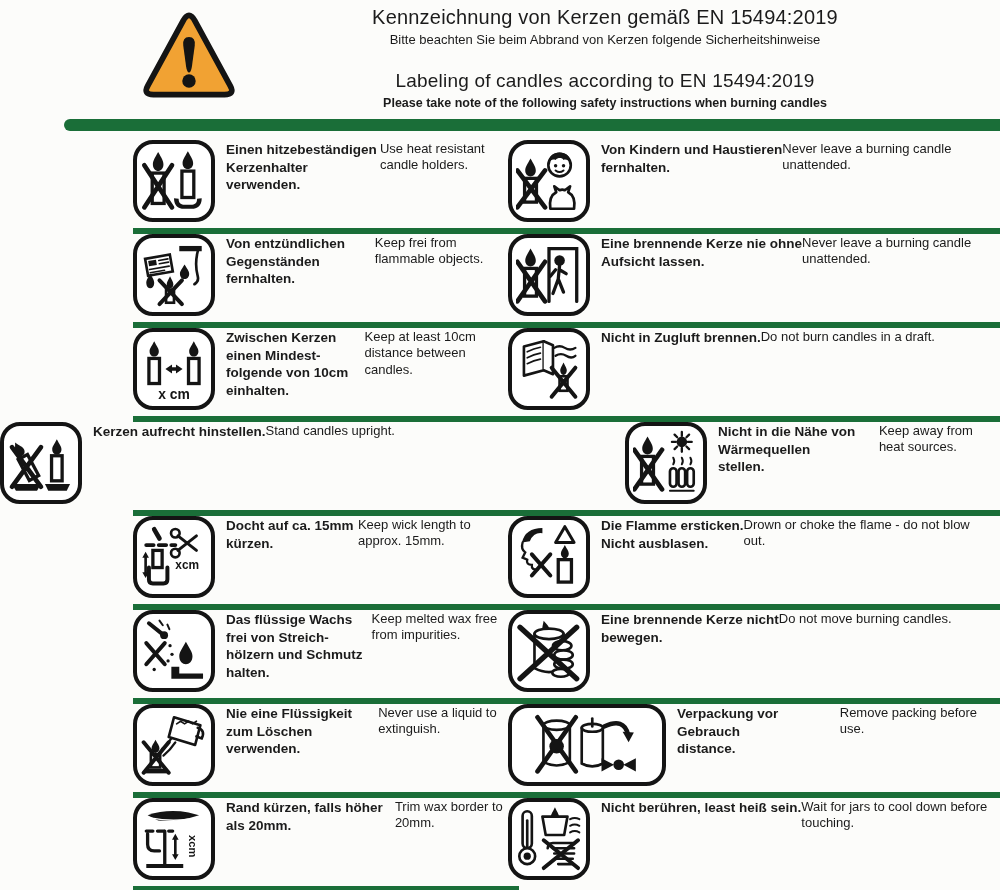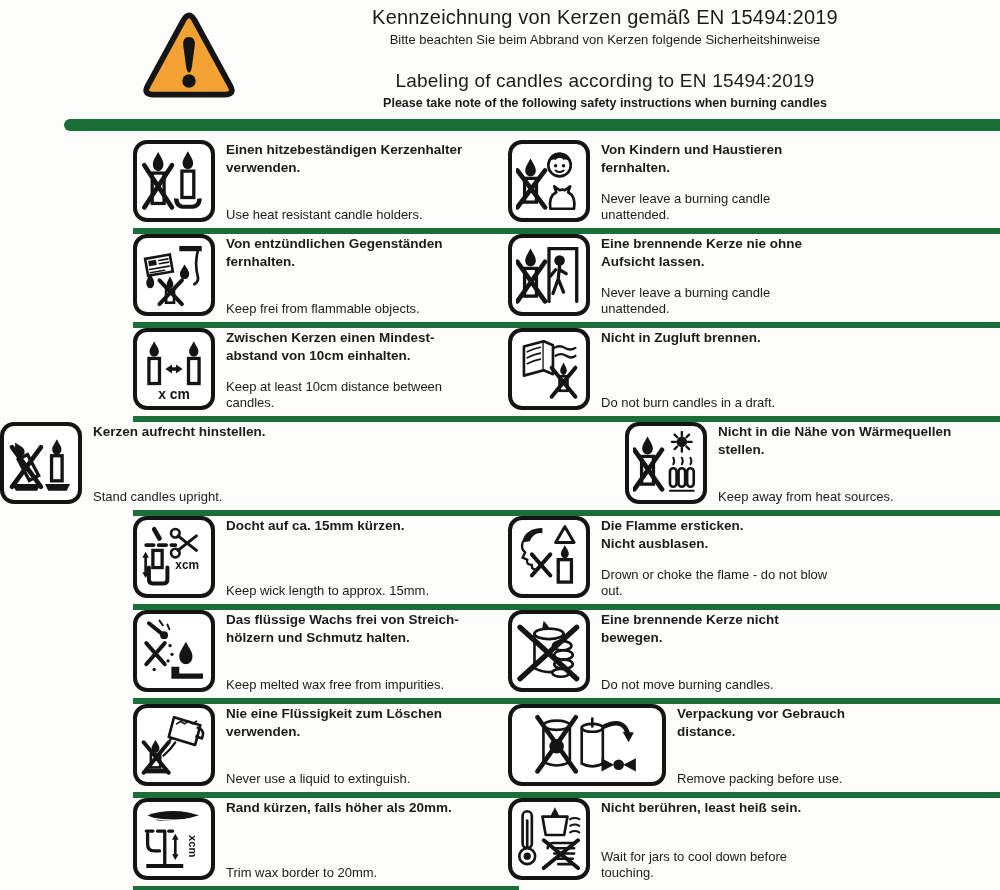--- a/index.html
+++ b/index.html
@@ -27,26 +27,26 @@
   .t-sub.en{font-size:12.5px;font-weight:bold;}
   .top-bar{position:absolute;top:119px;left:64px;right:0;height:12px;background:var(--green);border-radius:7px 0 0 7px;}
   
   main{position:absolute;top:140px;left:0;right:0;}
   .row{display:flex;height:88px;}
   .cell{display:flex;gap:11px;box-sizing:border-box;}
   .cell.l{width:375px;margin-left:133px;}
   .cell.r{flex:1;}
   .icon-box{
     width:82px;height:82px;box-sizing:border-box;flex-shrink:0;
-    border:4px solid var(--ink);border-radius:14px;background:#fff;
+    border:4px solid var(--ink);border-radius:20px;background:#fff;
     padding:4px;
   }
   .icon-box.wide{width:158px;}
   .icon-box svg{width:100%;height:100%;display:block;}
-  .texts{display:flex;flex-direction:column;justify-content:space-between;height:82px;padding:1px 0 2px;}
+  .texts{display:flex;justify-content:space-between;height:82px;padding:1px 0 2px;}
   .de{font-weight:bold;font-size:13.5px;line-height:1.3;white-space:pre-line;}
   .en{font-size:13px;line-height:1.25;white-space:pre-line;}
   .sep{height:6px;background:var(--green);margin-left:133px;}
   .bottom-bar{height:6px;background:var(--green);margin-left:133px;width:386px;}
   .pict{stroke-linecap:round;}
   text{font-family:"Liberation Sans", sans-serif;}
 </style>
 </head>
 <body>
 
@@ -166,21 +166,21 @@
             <rect x="12" y="34" width="16" height="38" fill="#fff" stroke="#141414" stroke-width="5"></rect>
             <path d="M80 8c-4 8-7 11-7 15 0 5 3 8 7 8s7-3 7-8c0-4-3-7-7-15z" fill="#141414"></path>
             <rect x="72" y="34" width="16" height="38" fill="#fff" stroke="#141414" stroke-width="5"></rect>
             <path d="M44 50h12" stroke="#141414" stroke-width="5"></path>
             <path d="M47 43 37 50l10 7zM53 43l10 7-10 7z" fill="#141414"></path>
             <text x="50" y="95" font-size="21" font-weight="bold" text-anchor="middle" fill="#141414">x cm</text>
           </svg>
         </div>
         <div class="texts">
           <div class="de">Zwischen Kerzen einen Mindest-
-abstand von 10cm einhalten.</div>
+folgende von 10cm einhalten.</div>
           <div class="en">Keep at least 10cm distance between
 candles.</div>
         </div>
       </div>
       <div class="cell r">
         <div class="icon-box">
           <svg viewBox="0 0 100 100" class="pict">
             <path d="M12 16 42 8v44L12 60Z" fill="#fff" stroke="#141414" stroke-width="4" stroke-linejoin="round"></path>
             <path d="M42 8l14 6v44l-14-6" fill="#fff" stroke="#141414" stroke-width="4" stroke-linejoin="round"></path>
             <path d="M17 24q10-5 20-7M17 33q10-5 20-7M17 42q10-5 20-7" stroke="#141414" stroke-width="2.5" fill="none"></path>

